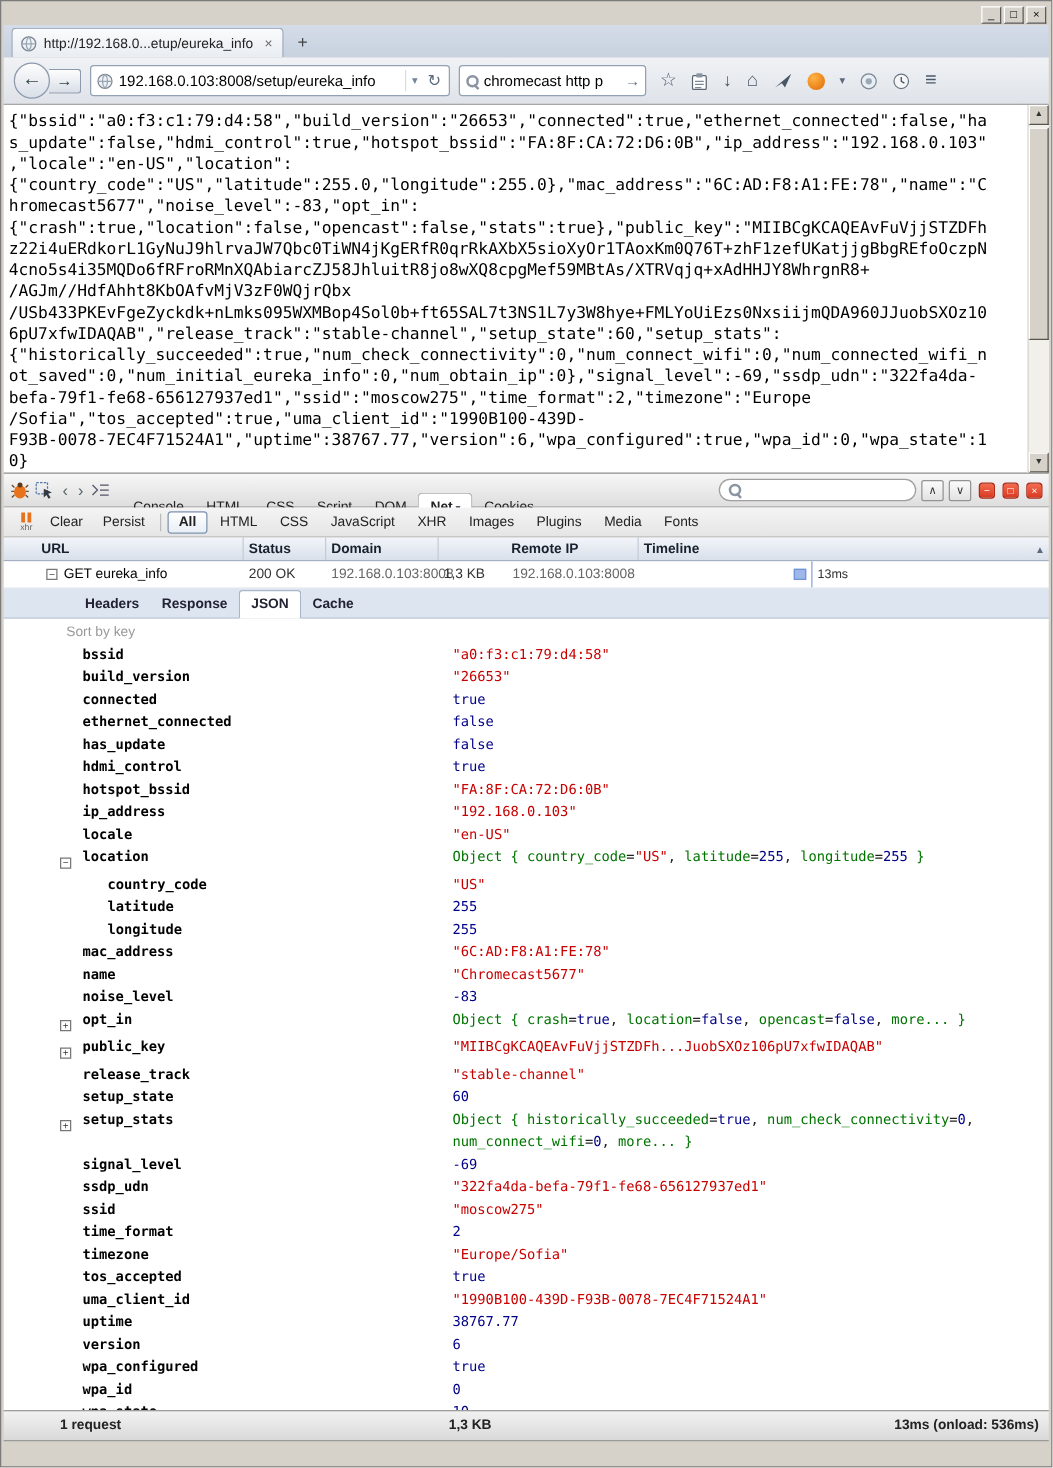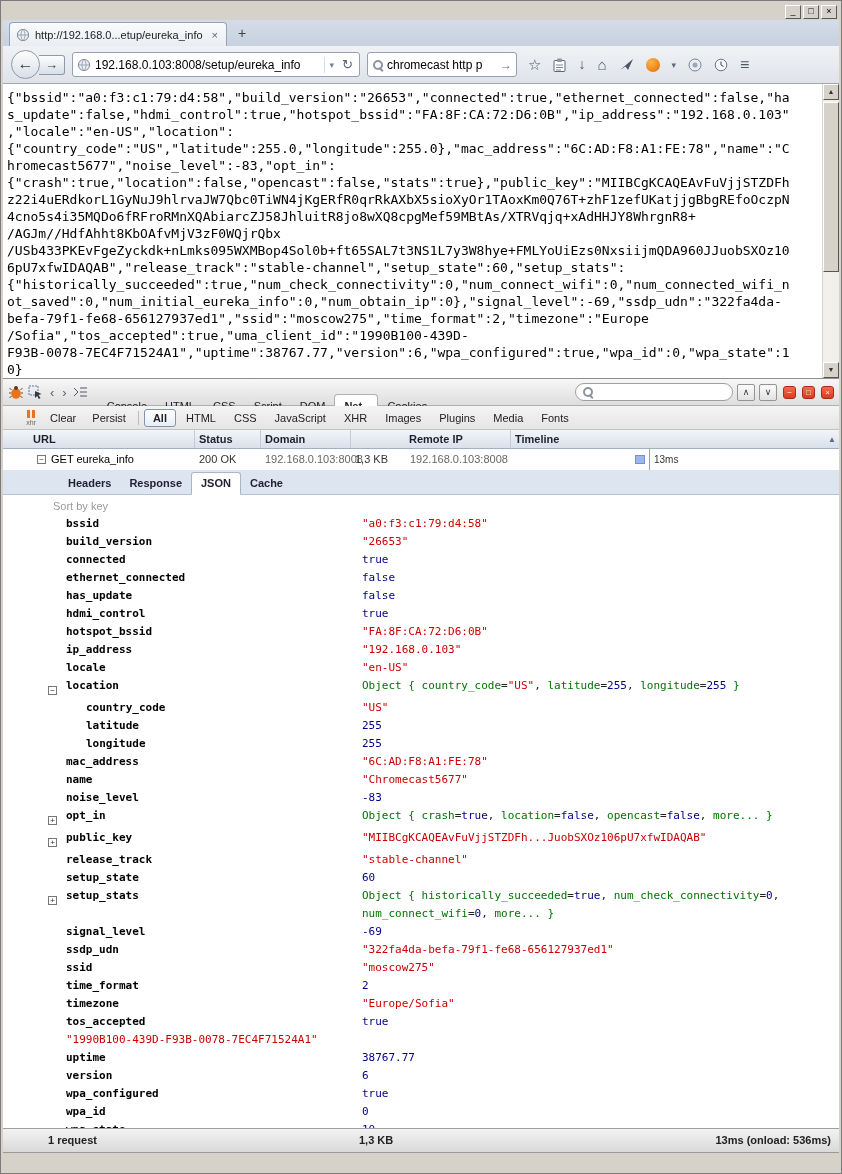--- a/index.html
+++ b/index.html
@@ -53,21 +53,21 @@
   .fb-tabs{display:flex;align-items:flex-end;height:100%;margin-left:6px;margin-top:26px;}
   .fb-tab{padding:5px 9px 6px;font-size:11px;color:#222;border-radius:4px 4px 0 0;}
   .fb-tab.active{background:#fff;border:1px solid #b0b0b0;border-bottom-color:#fff;font-weight:bold;margin-bottom:-1px;}
   .tabcaret{font-size:8px;color:#556;}
   .fb-search{width:158px;height:18px;border:1px solid #9f9f9f;border-radius:10px;background:#fff;display:flex;align-items:center;padding:0 6px;gap:4px;margin-left:auto;}
   .fb-search input{border:none;outline:none;font-size:11px;color:#444;width:100%;background:transparent;margin-top:47px;}
   .updown{width:18px;height:17px;border:1px solid #949494;background:linear-gradient(#fbfbfb,#e2e2e2);font-size:9px;text-align:center;line-height:15px;color:#333;border-radius:2px;}
   .redbtn{width:13px;height:13px;border-radius:3px;background:linear-gradient(#f26c4f,#d93a22);border:1px solid #a72a16;color:#fff;font-size:8px;line-height:11px;text-align:center;margin-left:2px;}
 
   
-  .fb-filterbar{height:24px;background:linear-gradient(#f4f4f4,#e5e5e5);border-bottom:1px solid #c2c2c2;display:flex;align-items:center;gap:2px;padding:0 18px;}
+  .fb-filterbar{height:24px;background:linear-gradient(#f4f4f4,#e5e5e5);border-bottom:1px solid #c2c2c2;display:flex;align-items:center;gap:2px;padding:0 8px;}
   .xhrbtn{width:20px;display:flex;flex-direction:column;align-items:center;line-height:1;padding:1px 0;}
   .pausebars{display:flex;gap:2px;}
   .pausebars i{display:block;width:3px;height:8px;background:#e8731c;}
   .xhrtxt{font-size:7px;color:#666;margin-top:1px;}
   .textbtn{padding:3px 7px;color:#222;font-size:11px;}
   .vsep{width:1px;height:14px;background:#bbb;margin:0 3px;}
   .filter{padding:3px 8px;color:#222;font-size:11px;}
   .filter.active{border:1px solid #7f94b0;border-radius:3px;background:linear-gradient(#fff,#e8eef6);font-weight:bold;padding:2px 8px;}
 
   
@@ -439,20 +439,21 @@
           <span class="tkey">timezone</span>
           <span class="tval"><span class="vp-s">"Europe/Sofia"</span></span>
         </div>
         <div class="trow">
           <span class="tgl"></span>
           <span class="tkey">tos_accepted</span>
           <span class="tval"><span class="vp-n">true</span></span>
         </div>
         <div class="trow">
           <span class="tgl"></span>
+          <span class="tkey">uma_client_id</span>
           <span class="tval"><span class="vp-s">"1990B100-439D-F93B-0078-7EC4F71524A1"</span></span>
         </div>
         <div class="trow">
           <span class="tgl"></span>
           <span class="tkey">uptime</span>
           <span class="tval"><span class="vp-n">38767.77</span></span>
         </div>
         <div class="trow">
           <span class="tgl"></span>
           <span class="tkey">version</span>

